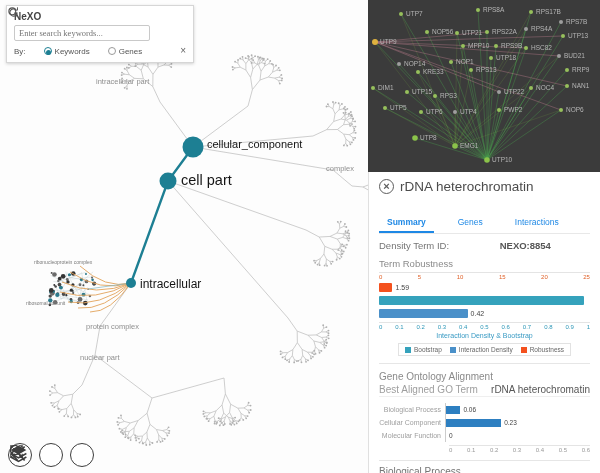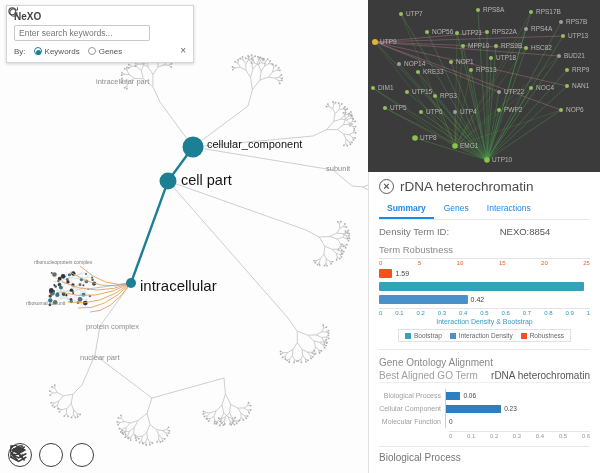--- a/index.html
+++ b/index.html
@@ -5,31 +5,31 @@
   * { box-sizing: border-box; margin: 0; padding: 0; }
   body { font-family: "Liberation Sans", sans-serif; background: #888; }
   .stage { position: relative; width: 600px; height: 473px; background: #fff; overflow: hidden; }
 
   
   .tree-panel { position: absolute; left: 0; top: 0; width: 368px; height: 473px; background: #fdfdfd; overflow: hidden; }
   .tree-panel svg { position: absolute; left: 0; top: 0; }
   .tl { position: absolute; white-space: nowrap; color: #151515; }
   .tl-xl { font-size: 11px; font-weight: 500; }
   .tl-lg { font-size: 14.5px; font-weight: 500; }
-  .tl-md { font-size: 15px; font-weight: 500; }
+  .tl-md { font-size: 12px; font-weight: 500; }
   .tl-sm { font-size: 7.5px; color: #8f8f8f; }
   .tl-xs { font-size: 5px; color: #7a7a7a; }
 
   
   .search-card { position: absolute; left: 6px; top: 5px; width: 188px; background: #fff; border: 1px solid #d6d6d6; box-shadow: 0 1px 3px rgba(0,0,0,.18); padding: 5px 7px 6px; z-index: 5; }
   .search-title { font-size: 10px; font-weight: bold; color: #444; margin-bottom: 3px; }
   .search-row { display: flex; align-items: center; gap: 4px; }
-  .search-input { flex: 1; height: 16px; font-size: 8.5px; color: #555; border: 1px solid #c9c9c9; border-radius: 2px; padding: 1px 4px; font-family: Liberation Sans, sans-serif; }
+  .search-input { flex: 1; height: 16px; font-size: 8.5px; color: #555; border: 1px solid #c9c9c9; border-radius: 2px; padding: 1px 4px; font-family: Liberation Serif, serif; }
   .mini-ic { width: 14px; height: 14px; display: inline-flex; align-items: center; justify-content: center; cursor: pointer; }
-  .radio-row { display: flex; align-items: center; gap: 8px; margin-top: 5px; font-size: 8px; color: #555; }
+  .radio-row { display: flex; align-items: center; gap: 18px; margin-top: 5px; font-size: 8px; color: #555; }
   .radio { display: inline-flex; align-items: center; gap: 3px; cursor: pointer; }
   .rdot { width: 8px; height: 8px; border-radius: 50%; border: 1px solid #9a9a9a; display: inline-block; position: relative; }
   .radio.sel .rdot { border-color: #1d7f93; }
   .radio.sel .rdot::after { content: ""; position: absolute; left: 1.5px; top: 1.5px; width: 5px; height: 5px; border-radius: 50%; background: #1d7f93; }
   .clear-x { margin-left: auto; font-size: 10px; color: #666; cursor: pointer; line-height: 1; }
 
   
   .zoom-bar { position: absolute; left: 8px; bottom: 6px; display: flex; align-items: center; gap: 7px; z-index: 5; }
   .zbtn { width: 24px; height: 24px; border-radius: 50%; border: 1.4px solid #3d3d3d; background: #fff; display: flex; align-items: center; justify-content: center; cursor: pointer; }
   .zbtn.flat { border: none; background: transparent; }
@@ -37,25 +37,25 @@
   .zbtn.flat svg { width: 21px; height: 21px; }
 
   
   .net-panel { position: absolute; left: 368px; top: 0; width: 232px; height: 172px; background: #3b3b3b; overflow: hidden; }
 
   
   .detail-panel { position: absolute; left: 368px; top: 172px; width: 232px; height: 301px; background: #fff; border-left: 1px solid #e0e0e0; padding: 7px 10px 0; overflow: hidden; font-family: "Liberation Sans", sans-serif; }
   .dp-header { display: flex; align-items: center; gap: 6px; }
   .close-ic { width: 15px; height: 15px; min-width: 15px; border: 1.5px solid #5c5c5c; border-radius: 50%; color: #5c5c5c; font-size: 11px; line-height: 12px; text-align: center; font-weight: bold; cursor: pointer; }
   .dp-title { font-size: 13.5px; font-weight: 500; color: #4c4c4c; }
-  .tabs { display: flex; gap: 2px; margin-top: 6px; border-bottom: 1px solid #e8e8e8; }
+  .tabs { display: flex; gap: 16px; margin-top: 20px; border-bottom: 1px solid #e8e8e8; }
   .tab { font-size: 8.5px; color: #1e88e5; padding: 3px 8px 4px; cursor: pointer; }
   .tab.active { border-bottom: 2px solid #1e88e5; font-weight: bold; }
   .term-id { margin-top: 6px; font-size: 9.5px; color: #757575; }
-  .term-id b { font-weight: normal; color: #555; padding-left: 48px; }
+  .term-id b { font-weight: bold; color: #555; padding-left: 48px; }
   .sec-title { margin-top: 7px; font-size: 9.5px; color: #8a8a8a; }
   .ticks { display: flex; justify-content: space-between; font-size: 6px; margin-top: 3px; border-top: 1px solid #e4e4e4; padding-top: 1px; }
   .ticks.top-ax { color: #e0622a; }
   .ticks.bot-ax { color: #2e97b7; }
   .ticks.al-ax { color: #999; margin-left: 70px; }
   .hbar-row { display: flex; align-items: center; height: 12px; margin-top: 1px; }
   .hbar { height: 9px; border-radius: 1px; }
   .hbar-lab { font-size: 7px; color: #444; margin-left: 3px; }
   .axis-cap { text-align: center; font-size: 7px; color: #3a9bc4; margin-top: 2px; }
   .legend { display: flex; justify-content: center; gap: 8px; margin: 4px auto 0; border: 1px solid #e2e2e2; padding: 2px 6px; width: fit-content; }
@@ -943,21 +943,21 @@
         <path d="M193 147 L168 181 L131 283" fill="none" stroke="#1d7f93" stroke-width="2.4"></path>
         <circle cx="193" cy="147" r="10.5" fill="#1d7f93"></circle>
         <circle cx="168" cy="181" r="8.5" fill="#1d7f93"></circle>
         <circle cx="131" cy="283" r="5" fill="#1d7f93"></circle>
       </svg>
 
     <div class="tl tl-xl" style="left:207px;top:138px">cellular_component</div>
     <div class="tl tl-lg" style="left:181px;top:172px">cell part</div>
     <div class="tl tl-md" style="left:140px;top:277px">intracellular</div>
     <div class="tl tl-sm" style="left:96px;top:77px">intracellular part</div>
-    <div class="tl tl-sm" style="left:326px;top:164px">subunit</div>
+    <div class="tl tl-sm" style="left:326px;top:164px">complex</div>
     <div class="tl tl-sm" style="left:86px;top:322px">protein complex</div>
     <div class="tl tl-sm" style="left:80px;top:353px">nuclear part</div>
     <div class="tl tl-xs" style="left:34px;top:259px">ribonucleoprotein complex</div>
     <div class="tl tl-xs" style="left:26px;top:300px">ribosomal subunit</div>
 
     <div class="search-card">
       <div class="search-title">NeXO</div>
       <div class="search-row">
         <input class="search-input" type="text" placeholder="Enter search keywords..." style="">
         <span class="mini-ic">

